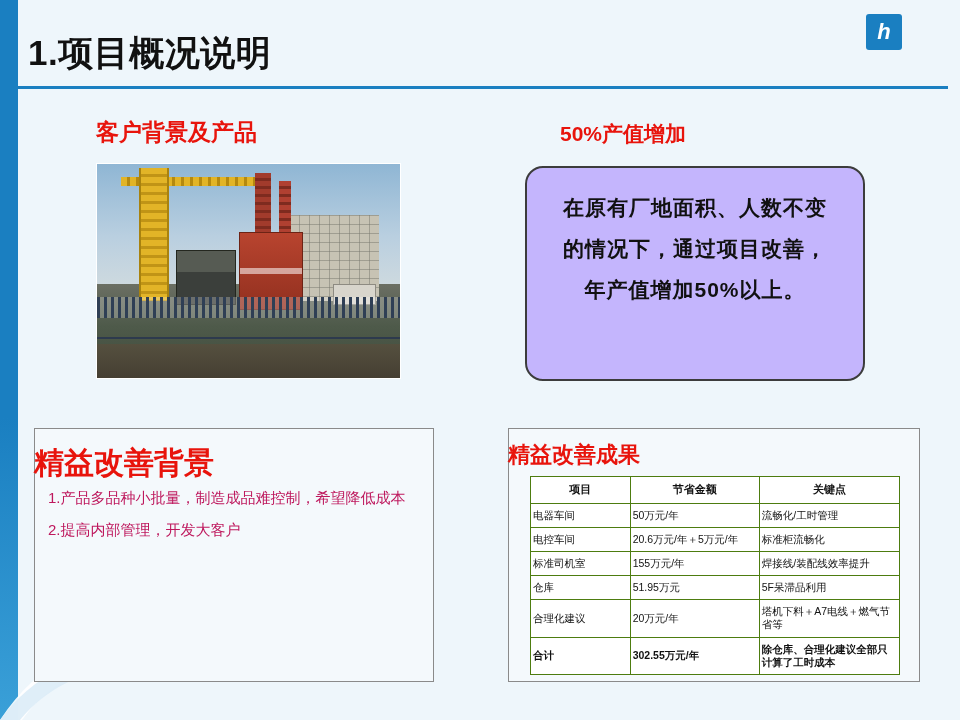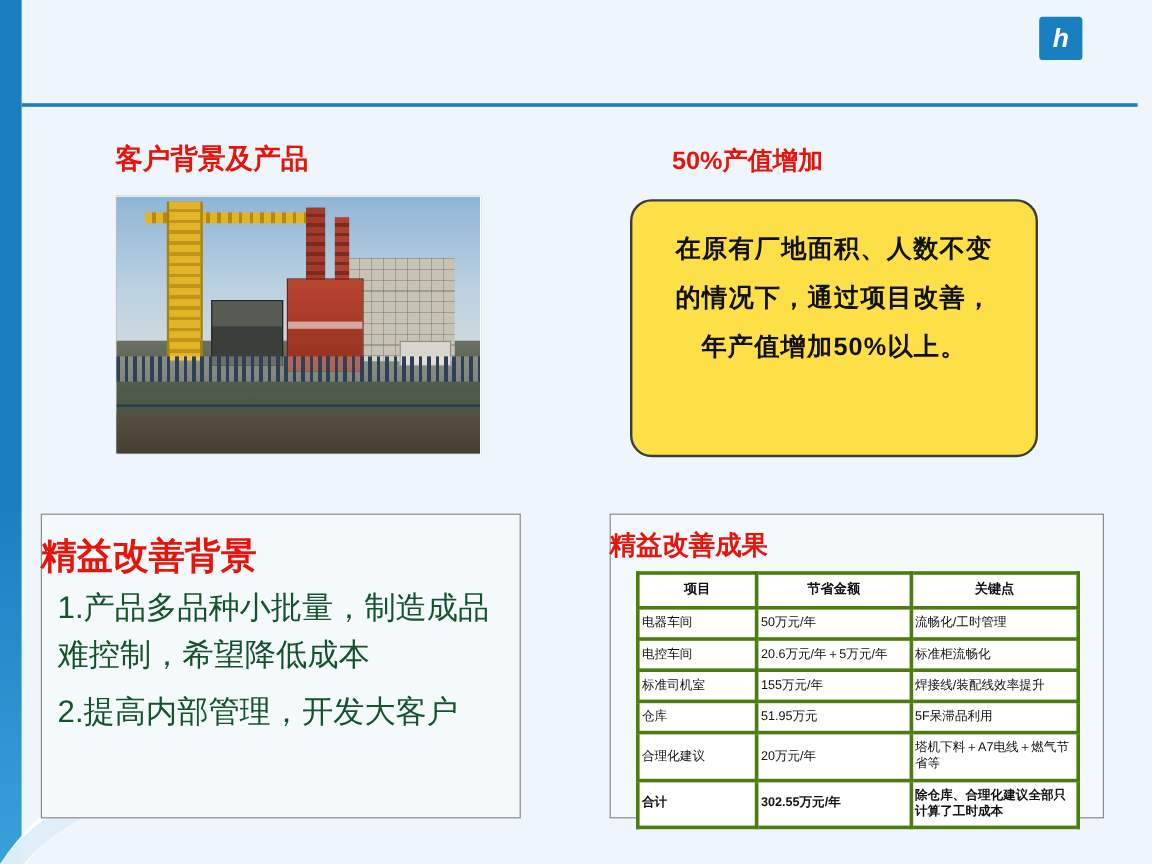--- a/index.html
+++ b/index.html
@@ -178,21 +178,21 @@
     left: 560px; top: 120px;
     width: 300px;
     font-size: 21px;
   }
   .rounded-card {
     position: absolute;
     left: 525px; top: 166px;
     width: 340px; height: 215px;
     border: 2px solid #3c3c3c;
     border-radius: 18px;
-    background: #fde047;
+    background: #c4b5fd;
   }
   .rounded-card p {
     margin: 0;
     padding: 20px 26px 0 26px;
     font-size: 21px;
     font-weight: bold;
     color: #111;
     line-height: 1.95;
     text-align: center;
     letter-spacing: 1px;
@@ -209,22 +209,22 @@
   #lean-bg-heading {
     position: absolute;
     left: 34px; top: 443px;
     width: 400px;
     font-size: 30px;
   }
   .lean-list {
     position: absolute;
     left: 48px; top: 487px;
     width: 378px;
-    font-size: 26px;
-    color: #14532d;
+    font-size: 15px;
+    color: #be185d;
     line-height: 1.5;
   }
   .lean-list div { margin-bottom: 9px; }
 
   
   .box-right {
     position: absolute;
     left: 508px; top: 428px;
     width: 412px; height: 254px;
     border: 1px solid #8a8a8a;
@@ -239,21 +239,21 @@
   .results-table {
     position: absolute;
     left: 530px; top: 476px;
     width: 370px;
     border-collapse: collapse;
     font-size: 10.5px;
     color: #111;
     background: #ffffff;
   }
   .results-table th, .results-table td {
-    border: 3px solid #4d7c0f;
+    border: 1px solid #4d7c0f;
     padding: 5px 2px;
     line-height: 1.25;
   }
   .results-table th { font-weight: bold; font-size: 11px; padding: 6px 2px; }
   .results-table tr.total td { font-weight: bold; }
   .results-table td.c0 { width: 27%; }
   .results-table td.c1 { width: 35%; }
   .results-table td.c2 { width: 38%; }
 </style>
 </head>
@@ -262,20 +262,21 @@
 <div class="bg-left-bar"></div>
 
 <div class="bg-swoosh">
   <svg width="200" height="120" viewBox="0 0 200 120">
     <path d="M0,120 C40,60 90,40 160,30 L160,48 C96,58 52,78 22,120 Z" fill="#ffffff" opacity="0.9"></path>
     <path d="M0,120 C34,74 76,56 140,46 L140,60 C84,70 46,88 20,120 Z" fill="#dcecf7" opacity="0.9"></path>
   </svg>
 </div>
 
 <div class="header">
+  <div class="page-title">1.项目概况说明</div>
   <div class="header-rule"></div>
   <div class="logo">
     <div class="logo-mark">h</div>
   </div>
 </div>
 
 <div class="sec-heading" id="customer-heading">客户背景及产品</div>
 
 <div class="photo-frame">
   <div class="ph-sky"></div>

